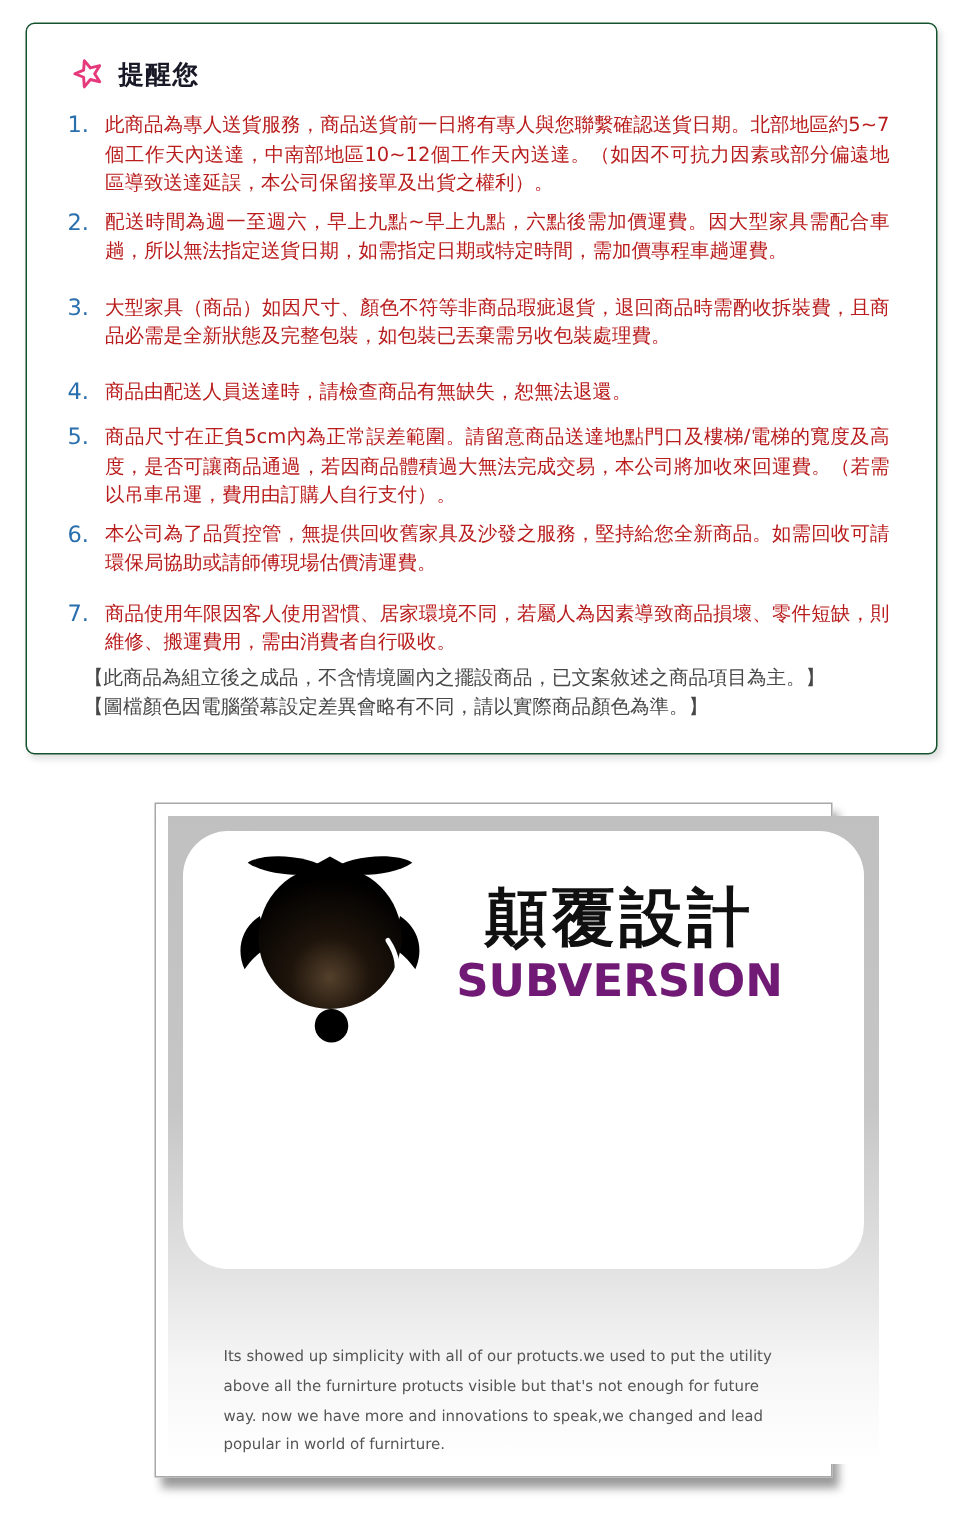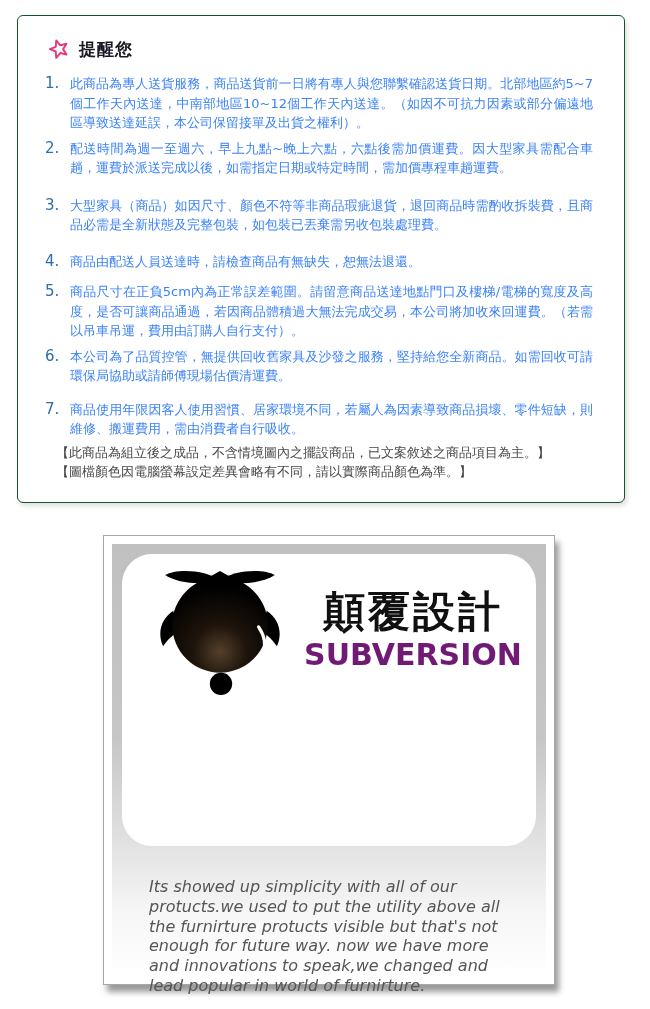--- a/index.html
+++ b/index.html
@@ -18,57 +18,58 @@
   }
   .notice-header{display:flex;align-items:center;margin:0 0 14px 6px;height:22px;}
   .notice-header svg{display:block;margin-right:9px;}
   .notice-title{font-size:17px;font-weight:bold;color:#181826;letter-spacing:1px;}
   .notice-item{display:flex;}
   .notice-item .num{
     flex:none;width:28px;padding-left:3px;box-sizing:border-box;
     font-size:15px;line-height:19px;color:#2a6fad;
   }
   .notice-item .itext{
-    flex:1;font-size:13px;line-height:19.5px;color:#3b82f6;text-align:justify;
+    flex:1;font-size:13px;line-height:19.5px;color:#b91c1c;text-align:justify;
   }
   .gap1{margin-bottom:6px}.gap2{margin-bottom:18px}.gap3{margin-bottom:17px}
   .gap4{margin-bottom:11px}.gap5{margin-bottom:6px}.gap6{margin-bottom:14px}.gap7{margin-bottom:4px}
   .footnotes{margin:4px 0 16px 14px;font-size:13px;line-height:19px;color:#474747;}
 
   
   .brand-box{
     position:absolute;left:103px;top:535px;width:452px;height:450px;
     box-sizing:border-box;background:#fff;border:1px solid #a8a8a8;
     box-shadow:4px 7px 6px rgba(0,0,0,0.40);
     padding:8px;
   }
   .brand-inner{
     width:100%;height:100%;position:relative;
     background:linear-gradient(180deg,#c0c0c0 0%,#c6c6c6 45%,#e0e0e0 68%,#f6f6f6 85%,#ffffff 100%);
+    padding-left:40px;
   }
   .brand-card{
     position:absolute;left:10px;right:10px;top:10px;height:292px;
     background:#ffffff;border-radius:30px;
   }
   .brand-logo{position:absolute;left:36px;top:14px;}
   .brand-names{position:absolute;left:168px;top:32px;width:246px;text-align:center;}
   .brand-cn{
     font-family:"DejaVu Serif","Liberation Serif",serif;
     font-size:42px;font-weight:bold;color:#101010;letter-spacing:3px;line-height:52px;white-space:nowrap;
   }
   .brand-en{
     font-size:30px;font-weight:700;color:#701a75;letter-spacing:0px;line-height:34px;white-space:nowrap;
   }
   .brand-desc-cn{
     position:absolute;left:28px;top:186px;width:360px;
     font-size:15px;line-height:23.5px;color:#333333;letter-spacing:0.5px;text-align:justify;
   }
   .brand-desc-en{
-    position:absolute;left:37px;top:333px;width:372px;
-    font-size:16px;line-height:19.8px;color:#555555;font-style:italic;
+    position:absolute;left:37px;top:351px;width:372px;
+    font-size:10px;line-height:19.8px;color:#555555;
   }
 </style>
 </head>
 <body>
 
 <div class="notice-box">
   <div class="notice-header">
     <svg width="22" height="22" viewBox="0 0 24 24">
       <g transform="rotate(-18 12 12)">
         <path d="M12 2.2 L14.6 8.6 L21.5 9.1 L16.2 13.5 L17.9 20.3 L12 16.6 L6.1 20.3 L7.8 13.5 L2.5 9.1 L9.4 8.6 Z" fill="none" stroke="#e5397c" stroke-width="2.1" stroke-linejoin="round"></path>
@@ -76,21 +77,21 @@
     </svg>
     <span class="notice-title">提醒您</span>
   </div>
 
   <div class="notice-item gap1">
     <span class="num">1.</span>
     <div class="itext">此商品為專人送貨服務，商品送貨前一日將有專人與您聯繫確認送貨日期。北部地區約5~7個工作天內送達，中南部地區10~12個工作天內送達。（如因不可抗力因素或部分偏遠地區導致送達延誤，本公司保留接單及出貨之權利）。</div>
   </div>
   <div class="notice-item gap2">
     <span class="num">2.</span>
-    <div class="itext">配送時間為週一至週六，早上九點~晚上六點，六點後需加價運費。因大型家具需配合車趟，運費於派送完成以後，如需指定日期或特定時間，需加價專程車趟運費。</div>
+    <div class="itext">配送時間為週一至週六，早上九點~早上九點，六點後需加價運費。因大型家具需配合車趟，所以無法指定送貨日期，如需指定日期或特定時間，需加價專程車趟運費。</div>
   </div>
   <div class="notice-item gap3">
     <span class="num">3.</span>
     <div class="itext">大型家具（商品）如因尺寸、顏色不符等非商品瑕疵退貨，退回商品時需酌收拆裝費，且商品必需是全新狀態及完整包裝，如包裝已丟棄需另收包裝處理費。</div>
   </div>
   <div class="notice-item gap4">
     <span class="num">4.</span>
     <div class="itext">
       <div>商品由配送人員送達時，請檢查商品有無缺失，恕無法退還。</div>
     </div>

